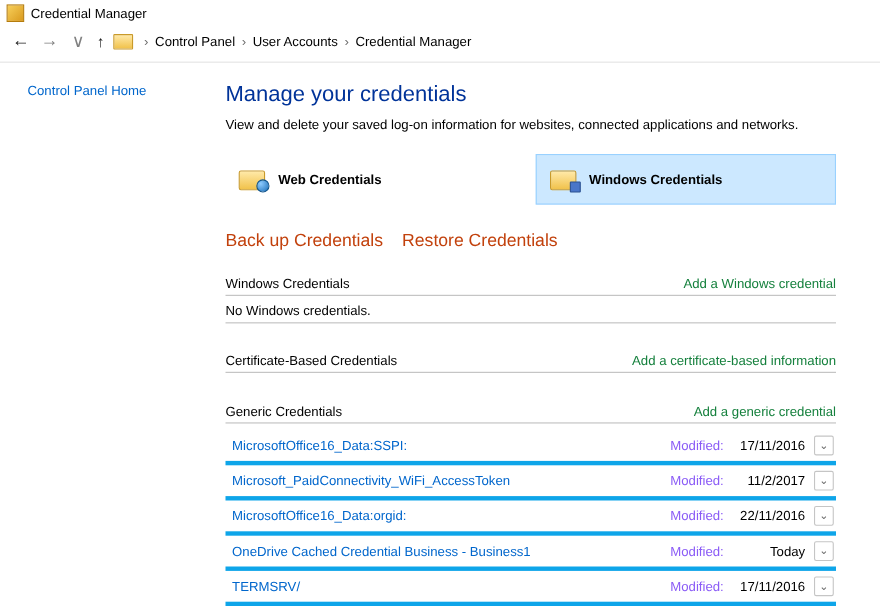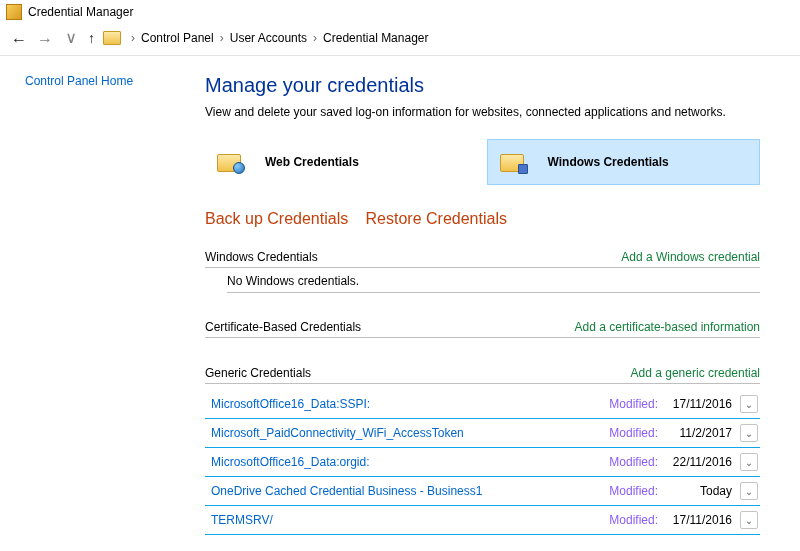--- a/index.html
+++ b/index.html
@@ -46,45 +46,45 @@
     font-weight: 400;
     font-size: 20px;
     margin-bottom: 8px;
   }
   .subtitle { font-size: 12px; color: #000; margin-bottom: 20px; }
   .tile-row { display: flex; gap: 10px; margin-bottom: 25px; }
   .tile {
     flex: 1;
     display: flex; align-items: center;
     padding: 10px 12px;
-    gap: 20px;
+    gap: 8px;
     font-weight: 700;
     font-size: 12px;
   }
   .tile.selected {
     background: #cce8ff;
     border: 1px solid #99d1ff;
   }
   .action-links { margin-bottom: 22px; }
   .action-links a { color: #c2410c; text-decoration: none; font-size: 16px; margin-right: 14px; }
   .section-header {
     display: flex; justify-content: space-between; align-items: baseline;
     border-bottom: 1px solid #bfbfbf;
     padding-bottom: 3px;
     margin-bottom: 6px;
     font-size: 12px;
   }
   .section-header .sh-title { color: #000; }
   .section-header a { color: #15803d; text-decoration: none; font-size: 12px; }
   .empty-msg { font-size: 12px; margin-bottom: 5px; padding-bottom:4px; }
-  .empty-msg.bordered { border-bottom: 1px solid #bfbfbf; margin-left: 22px; }
+  .empty-msg.bordered { border-bottom: 1px solid #bfbfbf; }
   .section-gap { height: 22px; }
   .cred-row {
     display: flex; align-items: center;
-    border-bottom: 1px solid #0ea5e9;
+    border-bottom: 4px solid #0ea5e9;
     padding: 5px 2px 5px 6px;
     font-size: 12px;
   }
   .cred-name { color: #0066cc; flex: 1; }
   .cred-mod-label { color: #8b5cf6; margin-right: 4px; }
   .cred-date { width: 70px; text-align: right; }
   .expand-btn {
     width: 18px; height: 18px;
     border: 1px solid #c5c5c5;
     border-radius: 2px;

